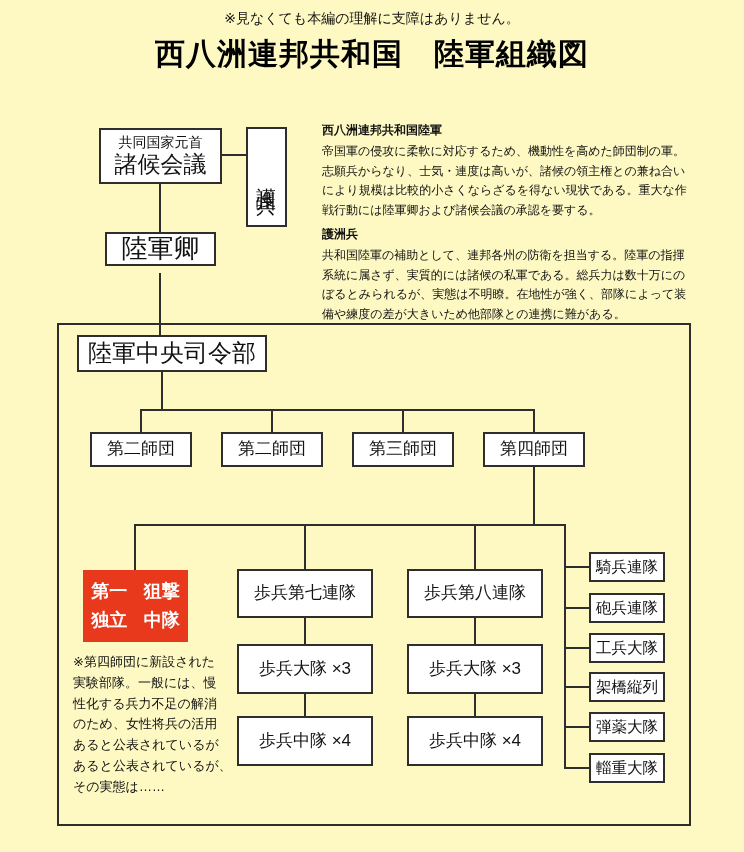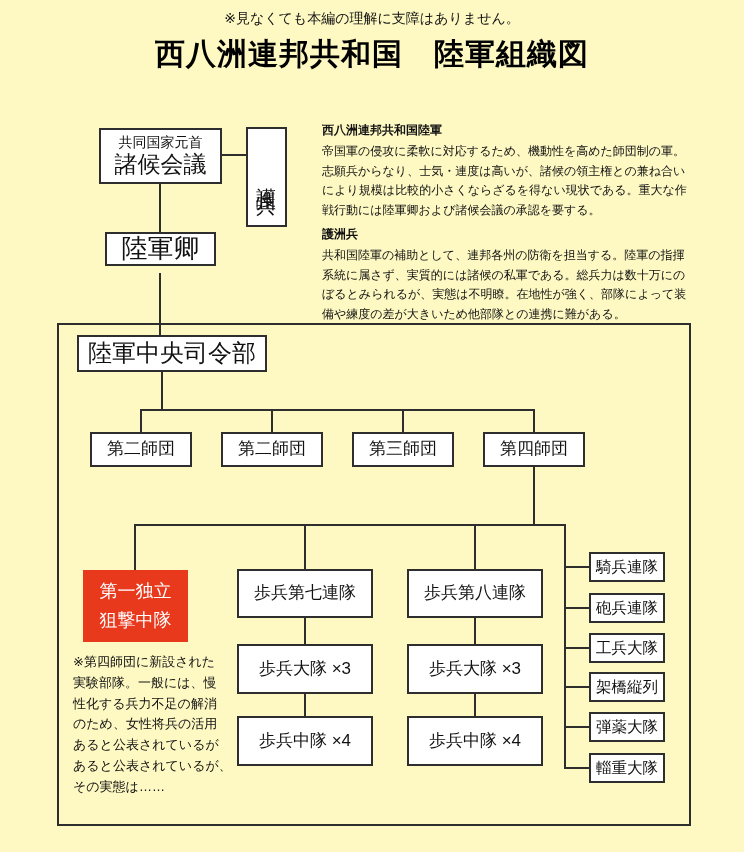--- a/index.html
+++ b/index.html
@@ -30,21 +30,21 @@
   .desc{position:absolute;left:322px;top:122px;width:420px;font-size:12px;}
   .desc .h{font-weight:bold;margin:0 0 3px 0;}
   .desc .ln{line-height:19.5px;white-space:nowrap;}
   .desc .h2{font-weight:bold;margin:6px 0 3px 0;}
   .outer-box{position:absolute;left:57px;top:323px;width:634px;height:503px;
     border:2px solid #2e2e2e;box-sizing:border-box;background:transparent;}
   .hq-box{left:77px;top:335px;width:190px;height:37px;font-size:24px;text-align:center;}
   .div-box{top:432px;width:102px;height:35px;font-size:17px;}
   .red-box{
     left:83px;top:570px;width:105px;height:72px;border:none;
-    color:#fff;font-weight:normal;font-size:18px;flex-direction:column;line-height:29px;
+    color:#fff;font-weight:bold;font-size:18px;line-height:29px;
   }
   .reg-box{top:569px;width:136px;height:49px;font-size:17px;}
   .bat-box{top:644px;width:136px;height:50px;font-size:17px;}
   .comp-box{top:716px;width:136px;height:50px;font-size:17px;}
   .sup-box{left:589px;width:76px;height:30px;font-size:15.5px;}
   .note{position:absolute;left:73px;top:652px;width:150px;font-size:13px;}
   .note .ln{line-height:20.8px;white-space:nowrap;}
 </style>
 </head>
 <body>

